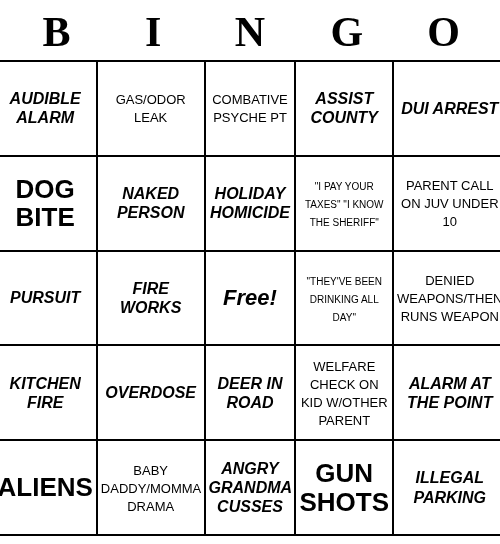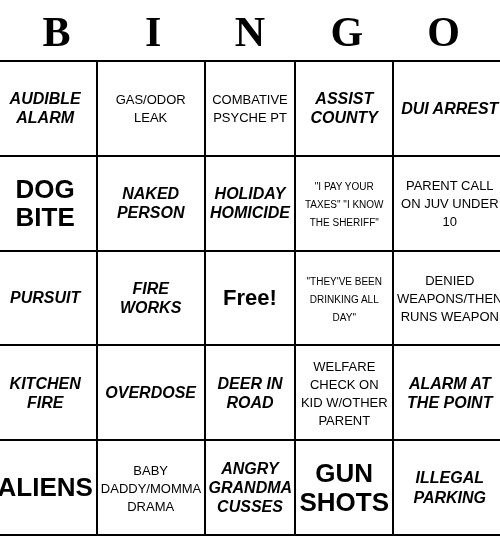--- a/index.html
+++ b/index.html
@@ -74,20 +74,21 @@
     }
 
     .cell-text-quote {
       font-size: 10px;
       font-weight: normal;
       line-height: 1.2;
     }
 
     .free-cell {
       font-size: 22px;
+      font-style: italic;
       font-weight: bold;
     }
   </style>
 </head>
 <body>
 
 <div id="bingo-title">
 <span class="bingo-letter">B</span>
     <span class="bingo-letter">I</span>
     <span class="bingo-letter">N</span>

